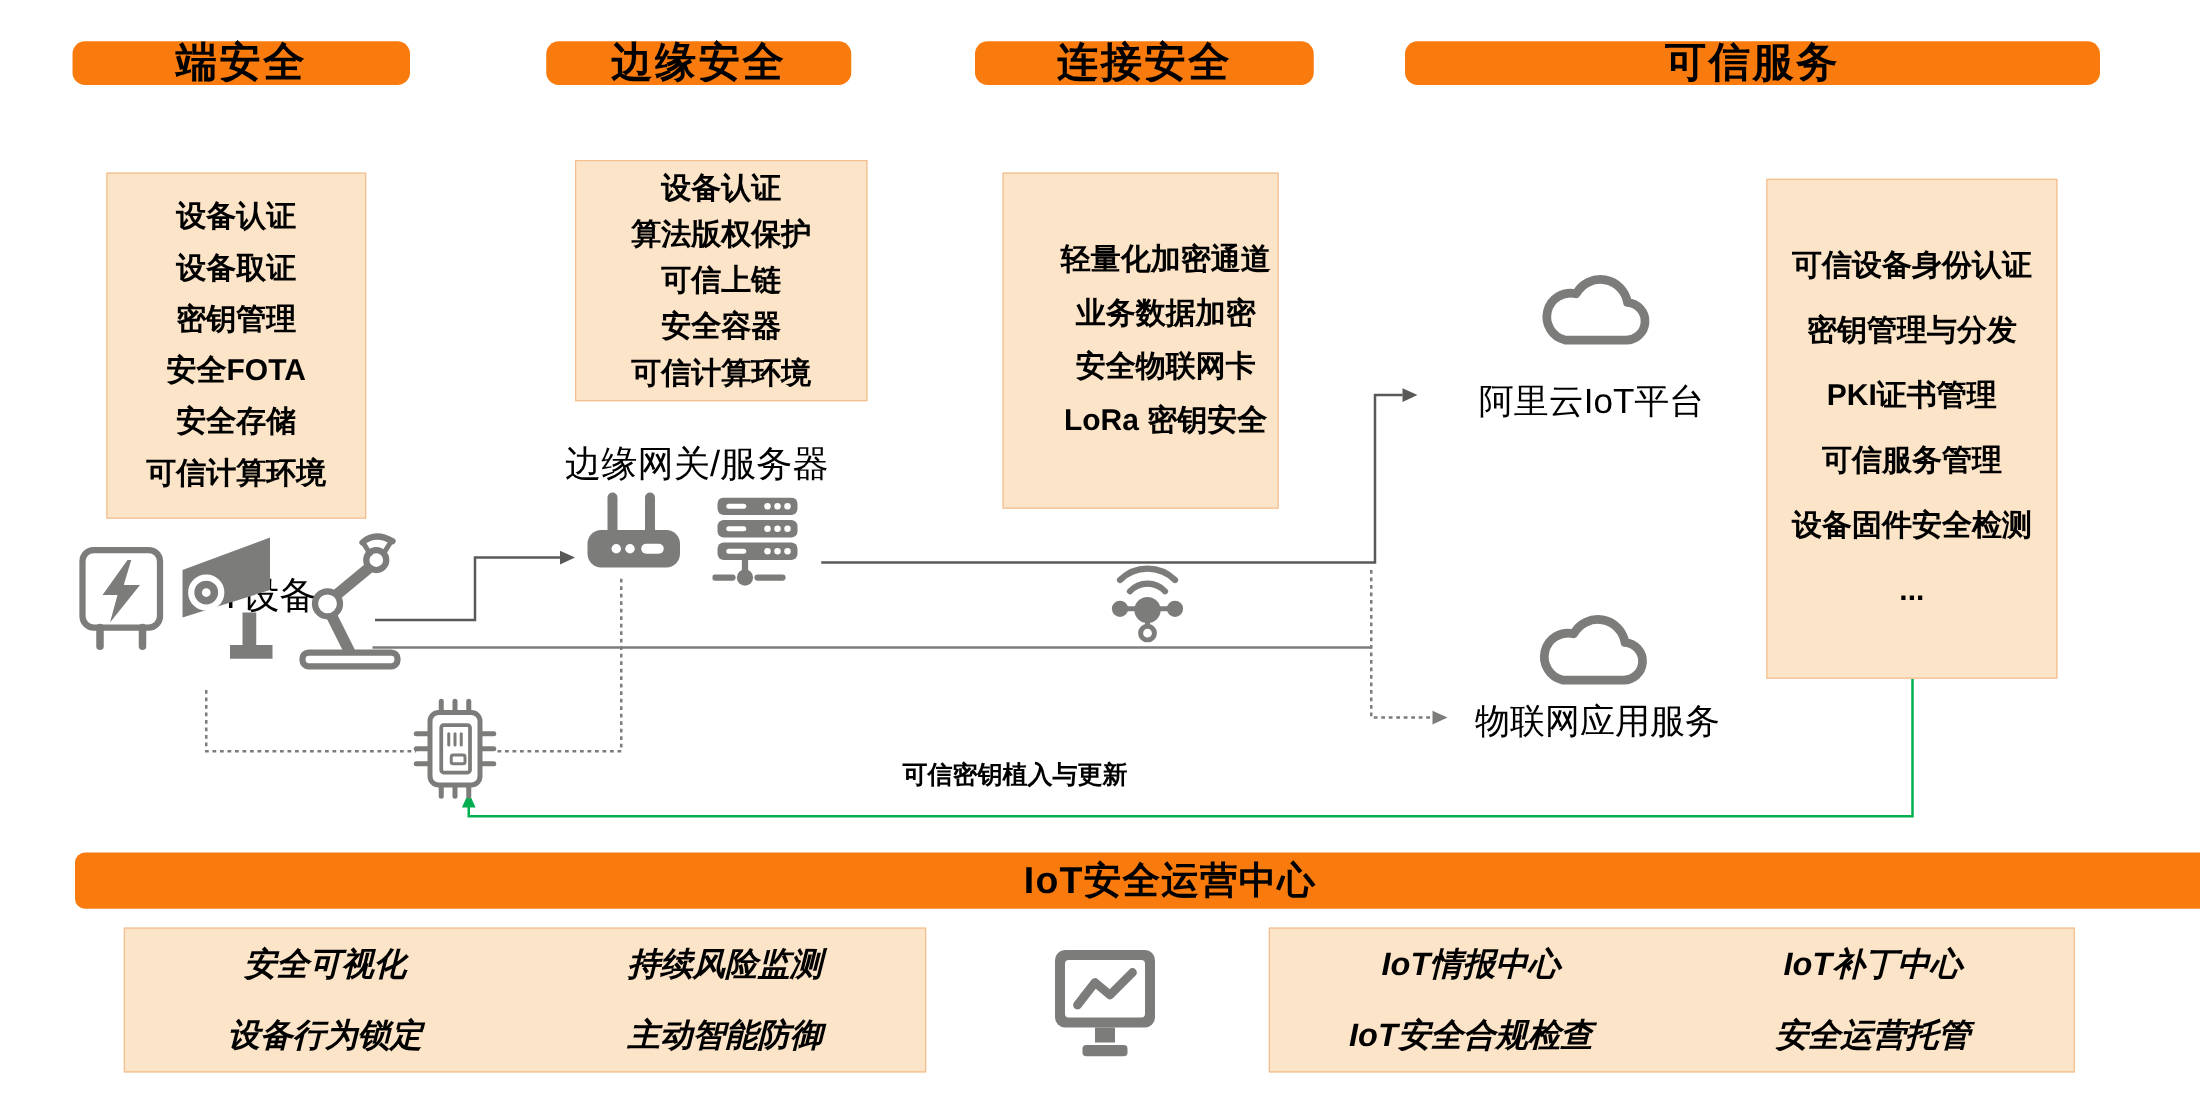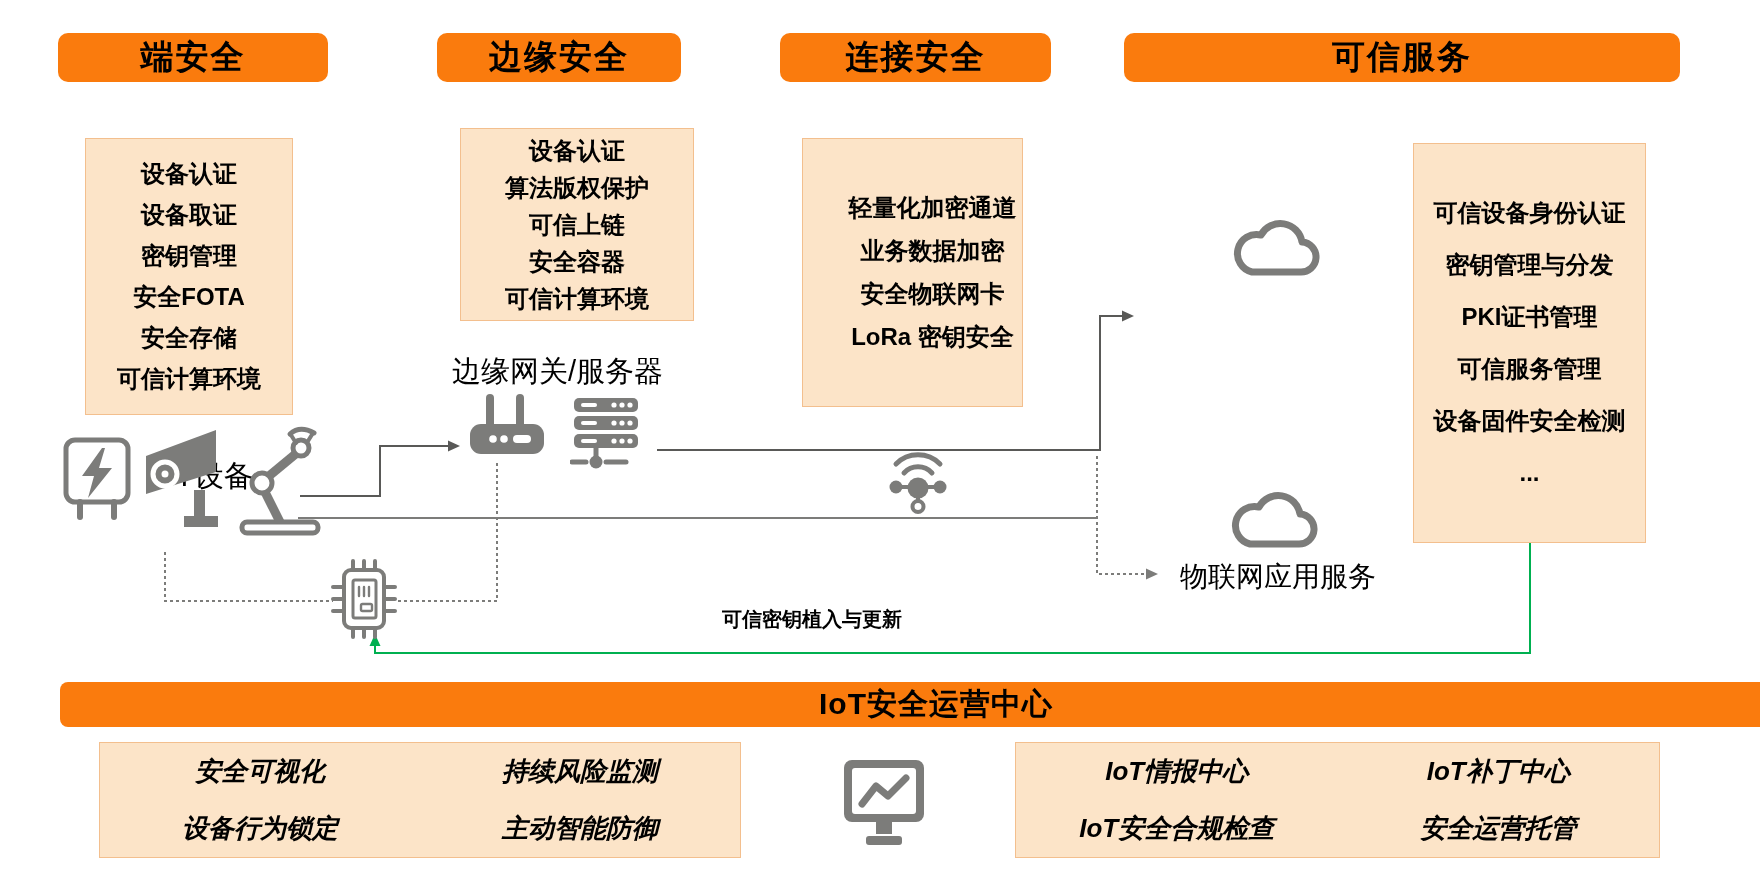--- a/index.html
+++ b/index.html
@@ -8,21 +8,21 @@
     --peach-border:#F3BF8E;
     --gray:#7C7C7A;
     --dark-line:#595957;
     --green:#00B050;
   }
   html,body{margin:0;padding:0;background:#fff;}
   body{font-family:"Liberation Sans","DejaVu Sans",sans-serif;color:#000;}
   .canvas{position:relative;width:1760px;height:878px;background:#fff;overflow:hidden;}
   .overlay{position:absolute;left:0;top:0;width:1760px;height:878px;pointer-events:none;}
   .bar{
-    position:absolute;top:33px;height:49px;background:var(--orange);
+    position:absolute;top:33px;height:35px;background:var(--orange);
     border-radius:10px;display:flex;align-items:center;justify-content:center;
     font-size:33px;font-weight:bold;letter-spacing:2px;
   }
   .pbox{
     position:absolute;background:var(--peach);border:1px solid var(--peach-border);
     display:flex;flex-direction:column;align-items:center;justify-content:center;
     font-size:24px;font-weight:bold;text-align:center;box-sizing:border-box;
   }
   .pbox span{display:block;line-height:1;}
   .lbl{position:absolute;white-space:nowrap;}
@@ -109,20 +109,21 @@
     <span>可信设备身份认证</span>
     <span>密钥管理与分发</span>
     <span>PKI证书管理</span>
     <span>可信服务管理</span>
     <span>设备固件安全检测</span>
     <span>...</span>
   </div>
 
   <div class="lbl" style="left:452px;top:352px;width:210px;text-align:center;font-size:29px;font-weight:500;">边缘网关/服务器</div>
   <div class="lbl" style="left:147px;top:456px;width:110px;text-align:center;font-size:30px;font-weight:500;">IoT设备</div>
+  <div class="lbl" style="left:1183px;top:302px;font-size:28px;font-weight:500;">阿里云IoT平台</div>
   <div class="lbl" style="left:1180px;top:558px;font-size:28px;font-weight:500;">物联网应用服务</div>
   <div class="lbl" style="left:722px;top:606px;font-size:20px;font-weight:bold;">可信密钥植入与更新</div>
 
   <div class="icon" style="left:60px;top:436px;">
     <svg width="74" height="92" viewBox="0 0 74 92">
       <rect x="6" y="4" width="62" height="62" rx="9" fill="none" stroke="#7C7C7A" stroke-width="5"></rect>
       <path d="M42,12 L22,40 h12 l-6,22 L52,32 H39 l6,-20 z" fill="#7C7C7A"></path>
       <line x1="20" y1="66" x2="20" y2="81" stroke="#7C7C7A" stroke-width="6" stroke-linecap="round"></line>
       <line x1="54" y1="66" x2="54" y2="81" stroke="#7C7C7A" stroke-width="6" stroke-linecap="round"></line>
     </svg>

